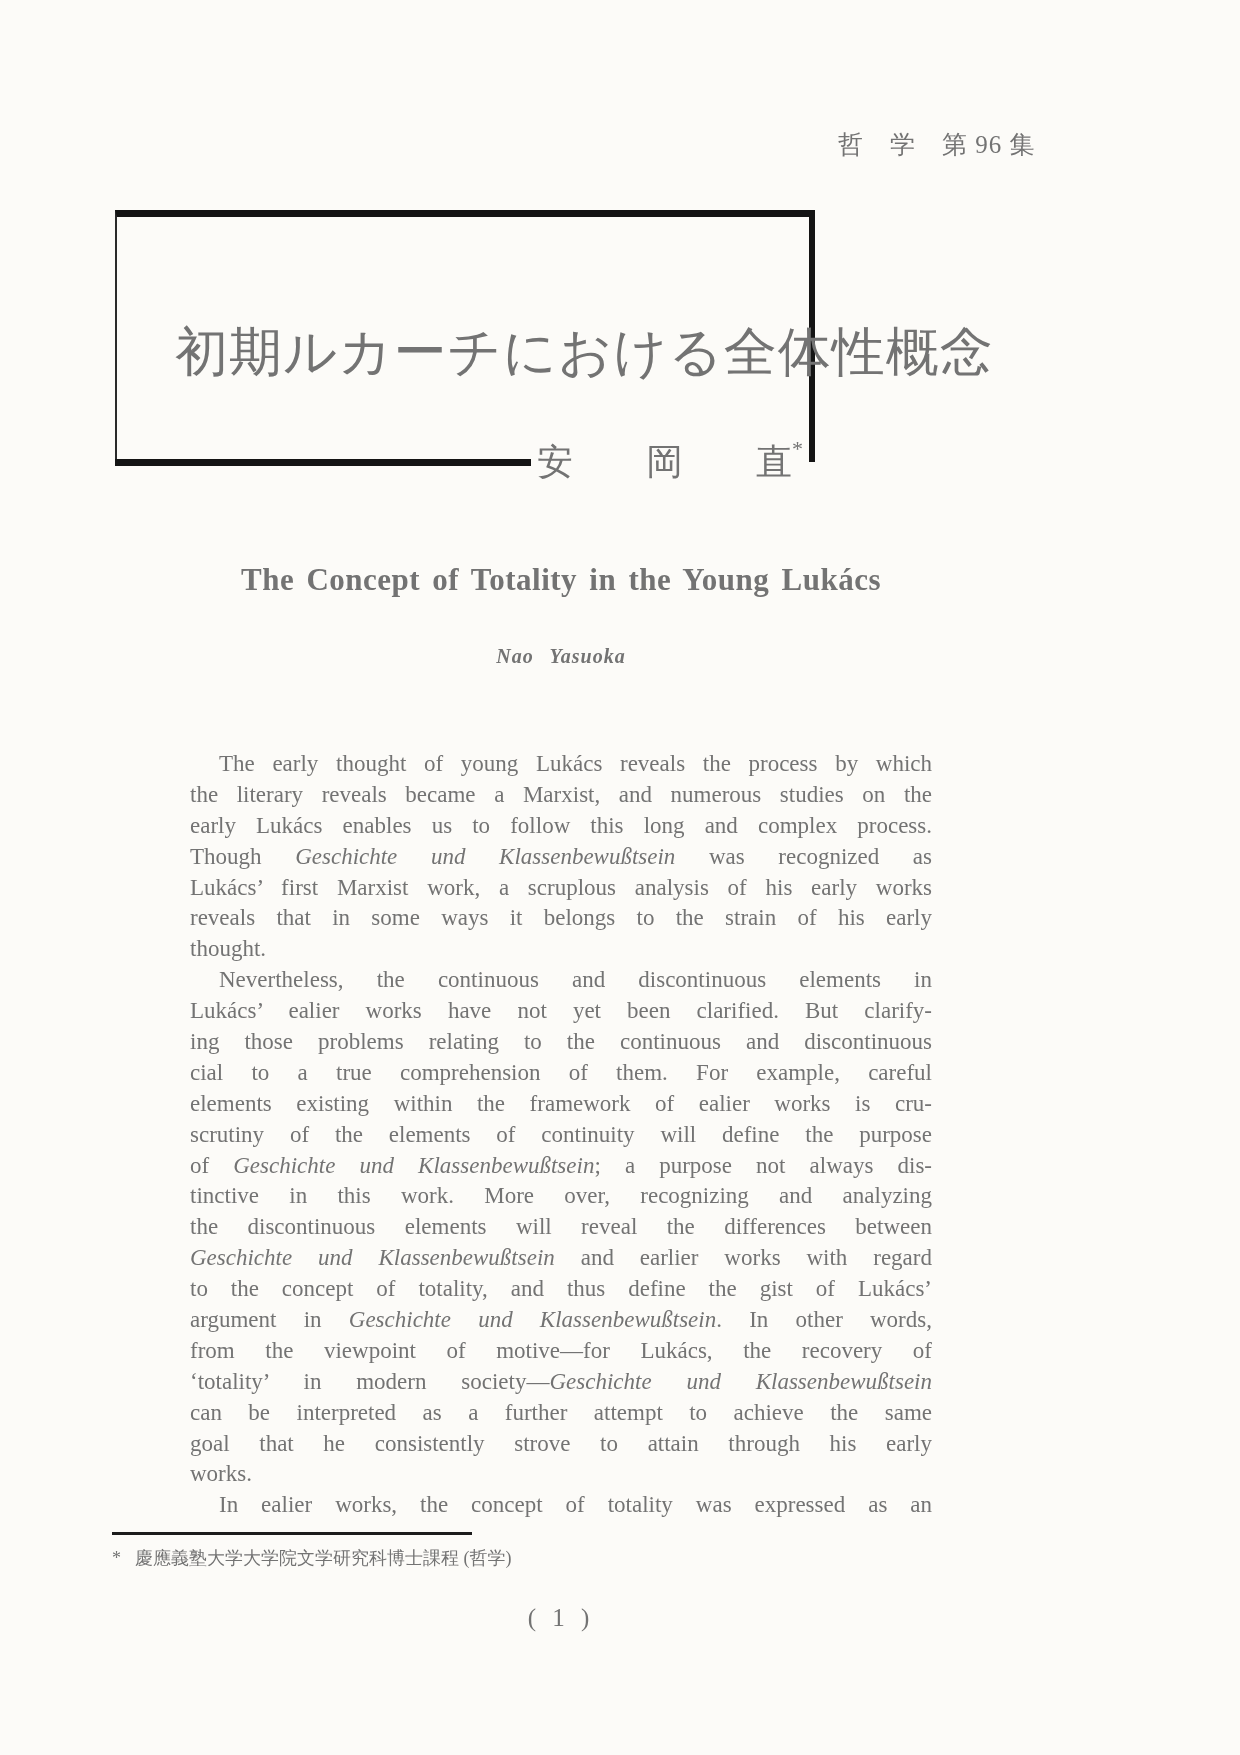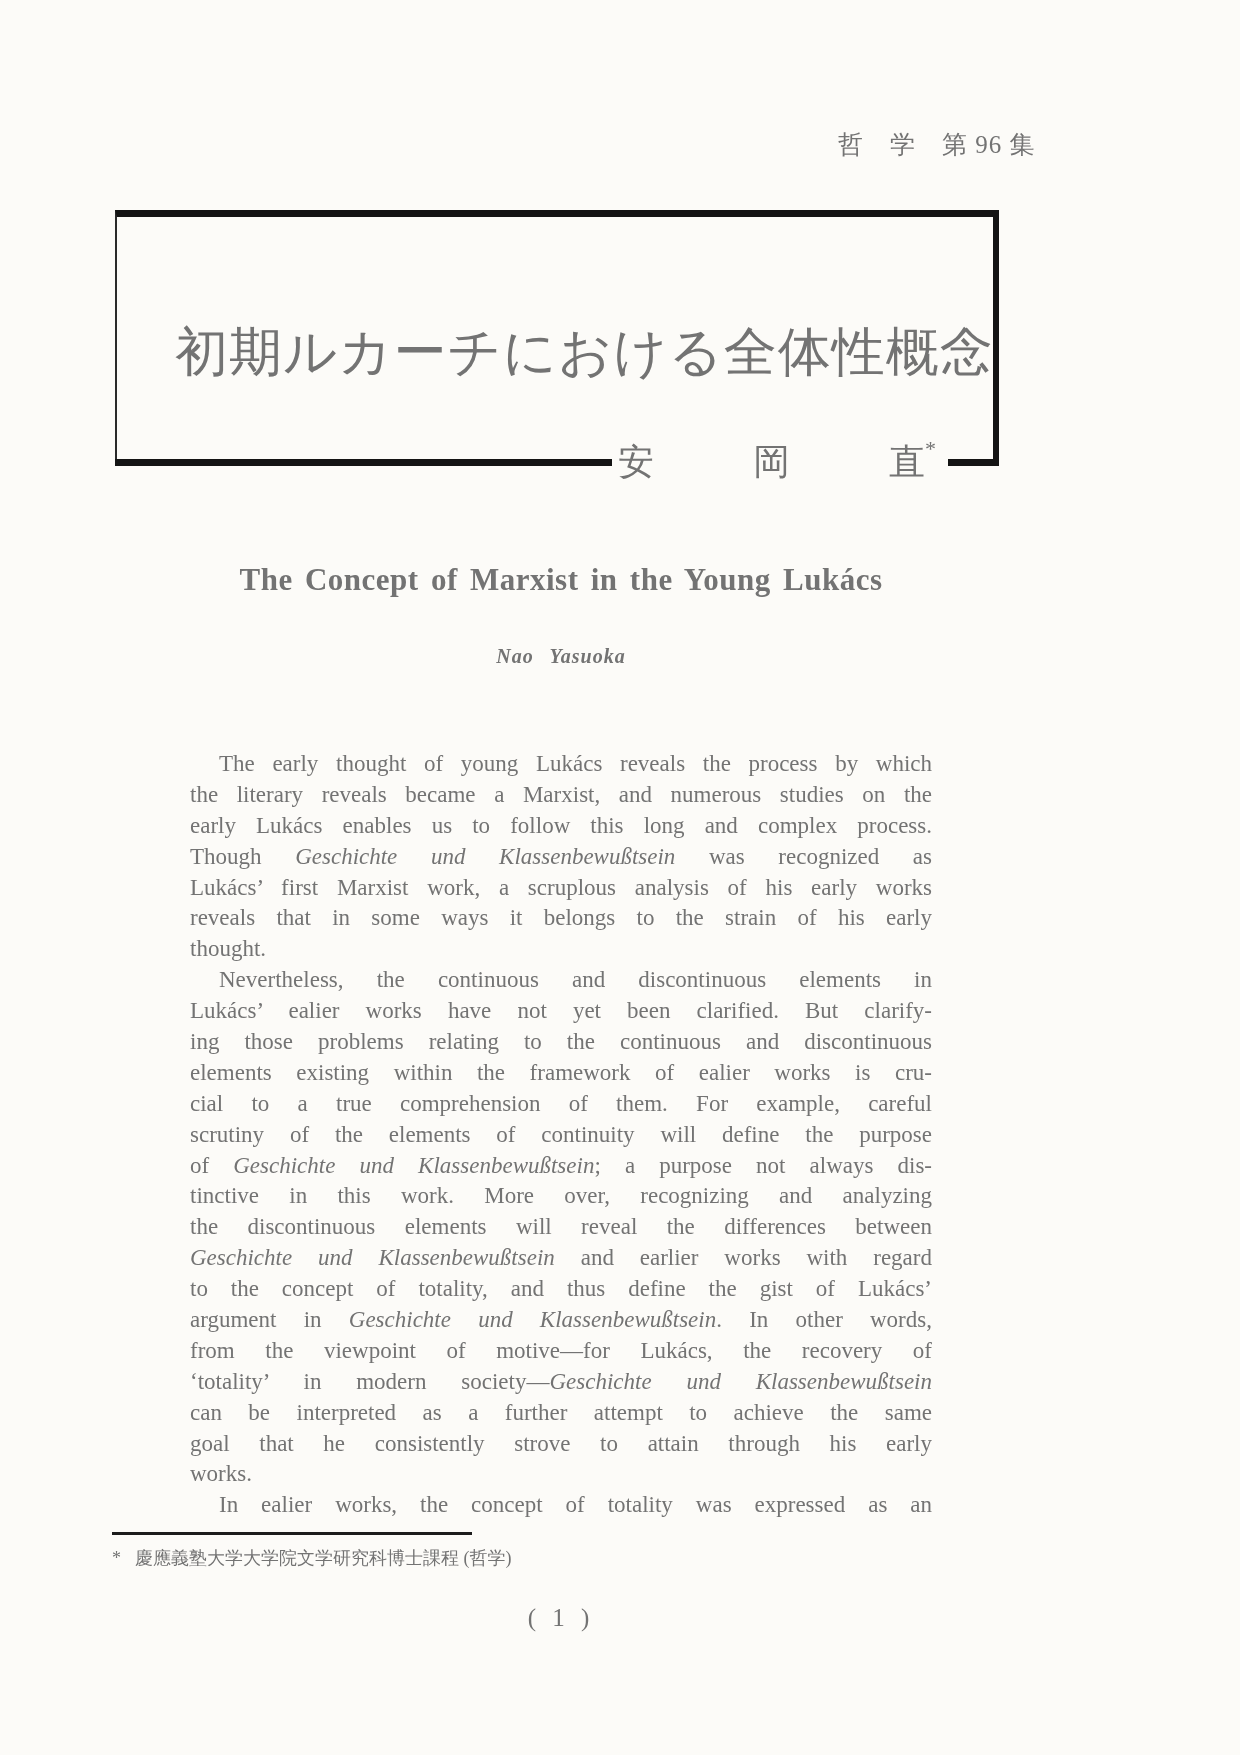--- a/index.html
+++ b/index.html
@@ -14,21 +14,21 @@
     padding-left:20px;
   }
   
   .journal-header{
     position:absolute;top:128px;left:838px;
     font-size:25px;letter-spacing:1px;white-space:nowrap;
   }
   
   .title-box{
     position:absolute;left:115px;top:210px;
-    width:884px;height:252px;
+    width:700px;height:252px;
     box-sizing:border-box;
     border-top:7px solid #141414;
     border-right:6px solid #141414;
     border-left:2px solid #2a2a2a;
   }
   .jp-title{
     position:absolute;left:58px;top:100px;
     font-size:53px;letter-spacing:1px;white-space:nowrap;
     font-weight:500;
   }
@@ -98,37 +98,37 @@
       <div class="rule-left"></div>
       <div class="author-ja">
         <span>安</span>
         <span>岡</span>
         <span class="author-last"><span>直</span><span class="star">*</span></span>
       </div>
       <div class="rule-right"></div>
     </div>
   </div>
 
-  <div class="en-title">The Concept of Marxist in the Young Lukács</div>
+  <div class="en-title">The Concept of Totality in the Young Lukács</div>
 
   <div class="en-author">Nao Yasuoka</div>
 
   <div class="article-body" id="article-body">
       <div class="body-line indent"><span>The early thought of young Lukács reveals the process by which</span></div>
       <div class="body-line"><span>the literary reveals became a Marxist, and numerous studies on the</span></div>
       <div class="body-line"><span>early Lukács enables us to follow this long and complex process.</span></div>
       <div class="body-line"><span>Though </span><em>Geschichte und Klassenbewußtsein</em><span> was recognized as</span></div>
       <div class="body-line"><span>Lukács’ first Marxist work, a scruplous analysis of his early works</span></div>
       <div class="body-line"><span>reveals that in some ways it belongs to the strain of his early</span></div>
       <div class="body-line para-end"><span>thought.</span></div>
       <div class="body-line indent"><span>Nevertheless, the continuous and discontinuous elements in</span></div>
       <div class="body-line"><span>Lukács’ ealier works have not yet been clarified.  But clarify-</span></div>
       <div class="body-line"><span>ing those problems relating to the continuous and discontinuous</span></div>
+      <div class="body-line"><span>cial to a true comprehension of them.  For example, careful</span></div>
       <div class="body-line"><span>elements existing within the framework of ealier works is cru-</span></div>
-      <div class="body-line"><span>cial to a true comprehension of them.  For example, careful</span></div>
       <div class="body-line"><span>scrutiny of the elements of continuity will define the purpose</span></div>
       <div class="body-line"><span>of </span><em>Geschichte und Klassenbewußtsein</em><span>; a purpose not always dis-</span></div>
       <div class="body-line"><span>tinctive in this work.  More over, recognizing and analyzing</span></div>
       <div class="body-line"><span>the discontinuous elements will reveal the differences between</span></div>
       <div class="body-line"><em>Geschichte und Klassenbewußtsein</em><span> and earlier works with regard</span></div>
       <div class="body-line"><span>to the concept of totality, and thus define the gist of Lukács’</span></div>
       <div class="body-line"><span>argument in </span><em>Geschichte und Klassenbewußtsein</em><span>.  In other words,</span></div>
       <div class="body-line"><span>from the viewpoint of motive—for Lukács, the recovery of</span></div>
       <div class="body-line"><span>‘totality’ in modern society—</span><em>Geschichte und Klassenbewußtsein</em></div>
       <div class="body-line"><span>can be interpreted as a further attempt to achieve the same</span></div>

